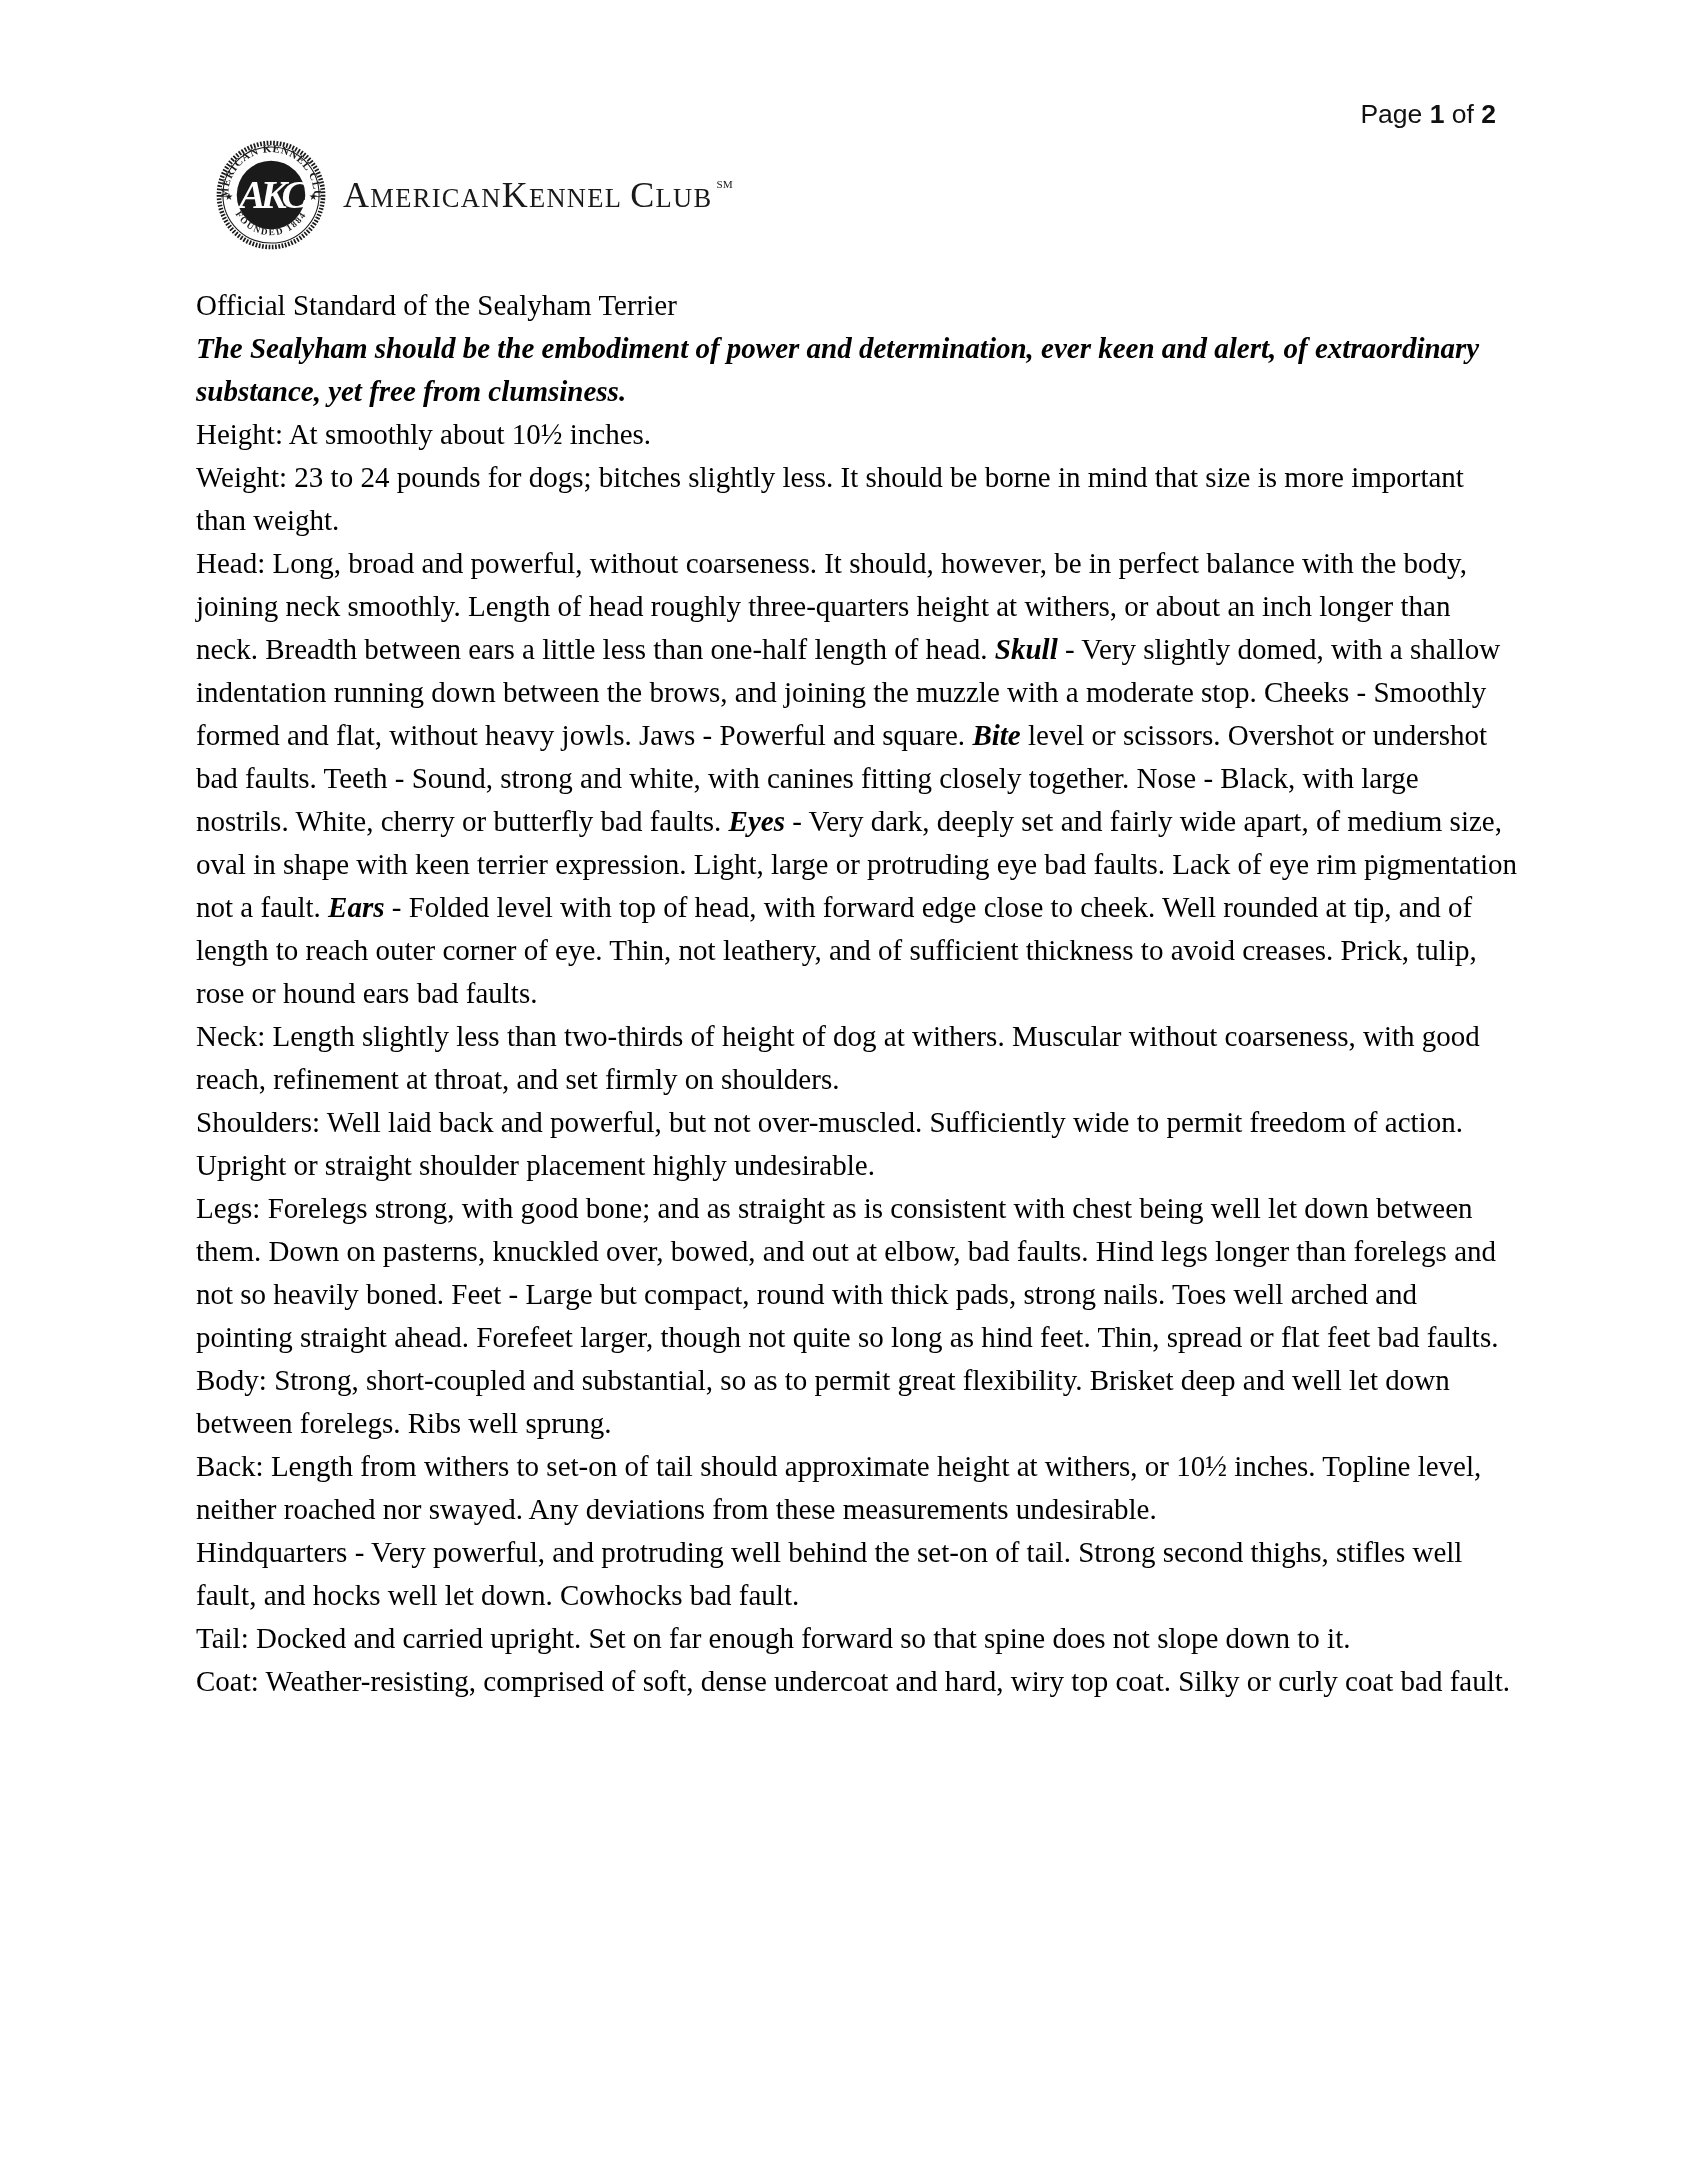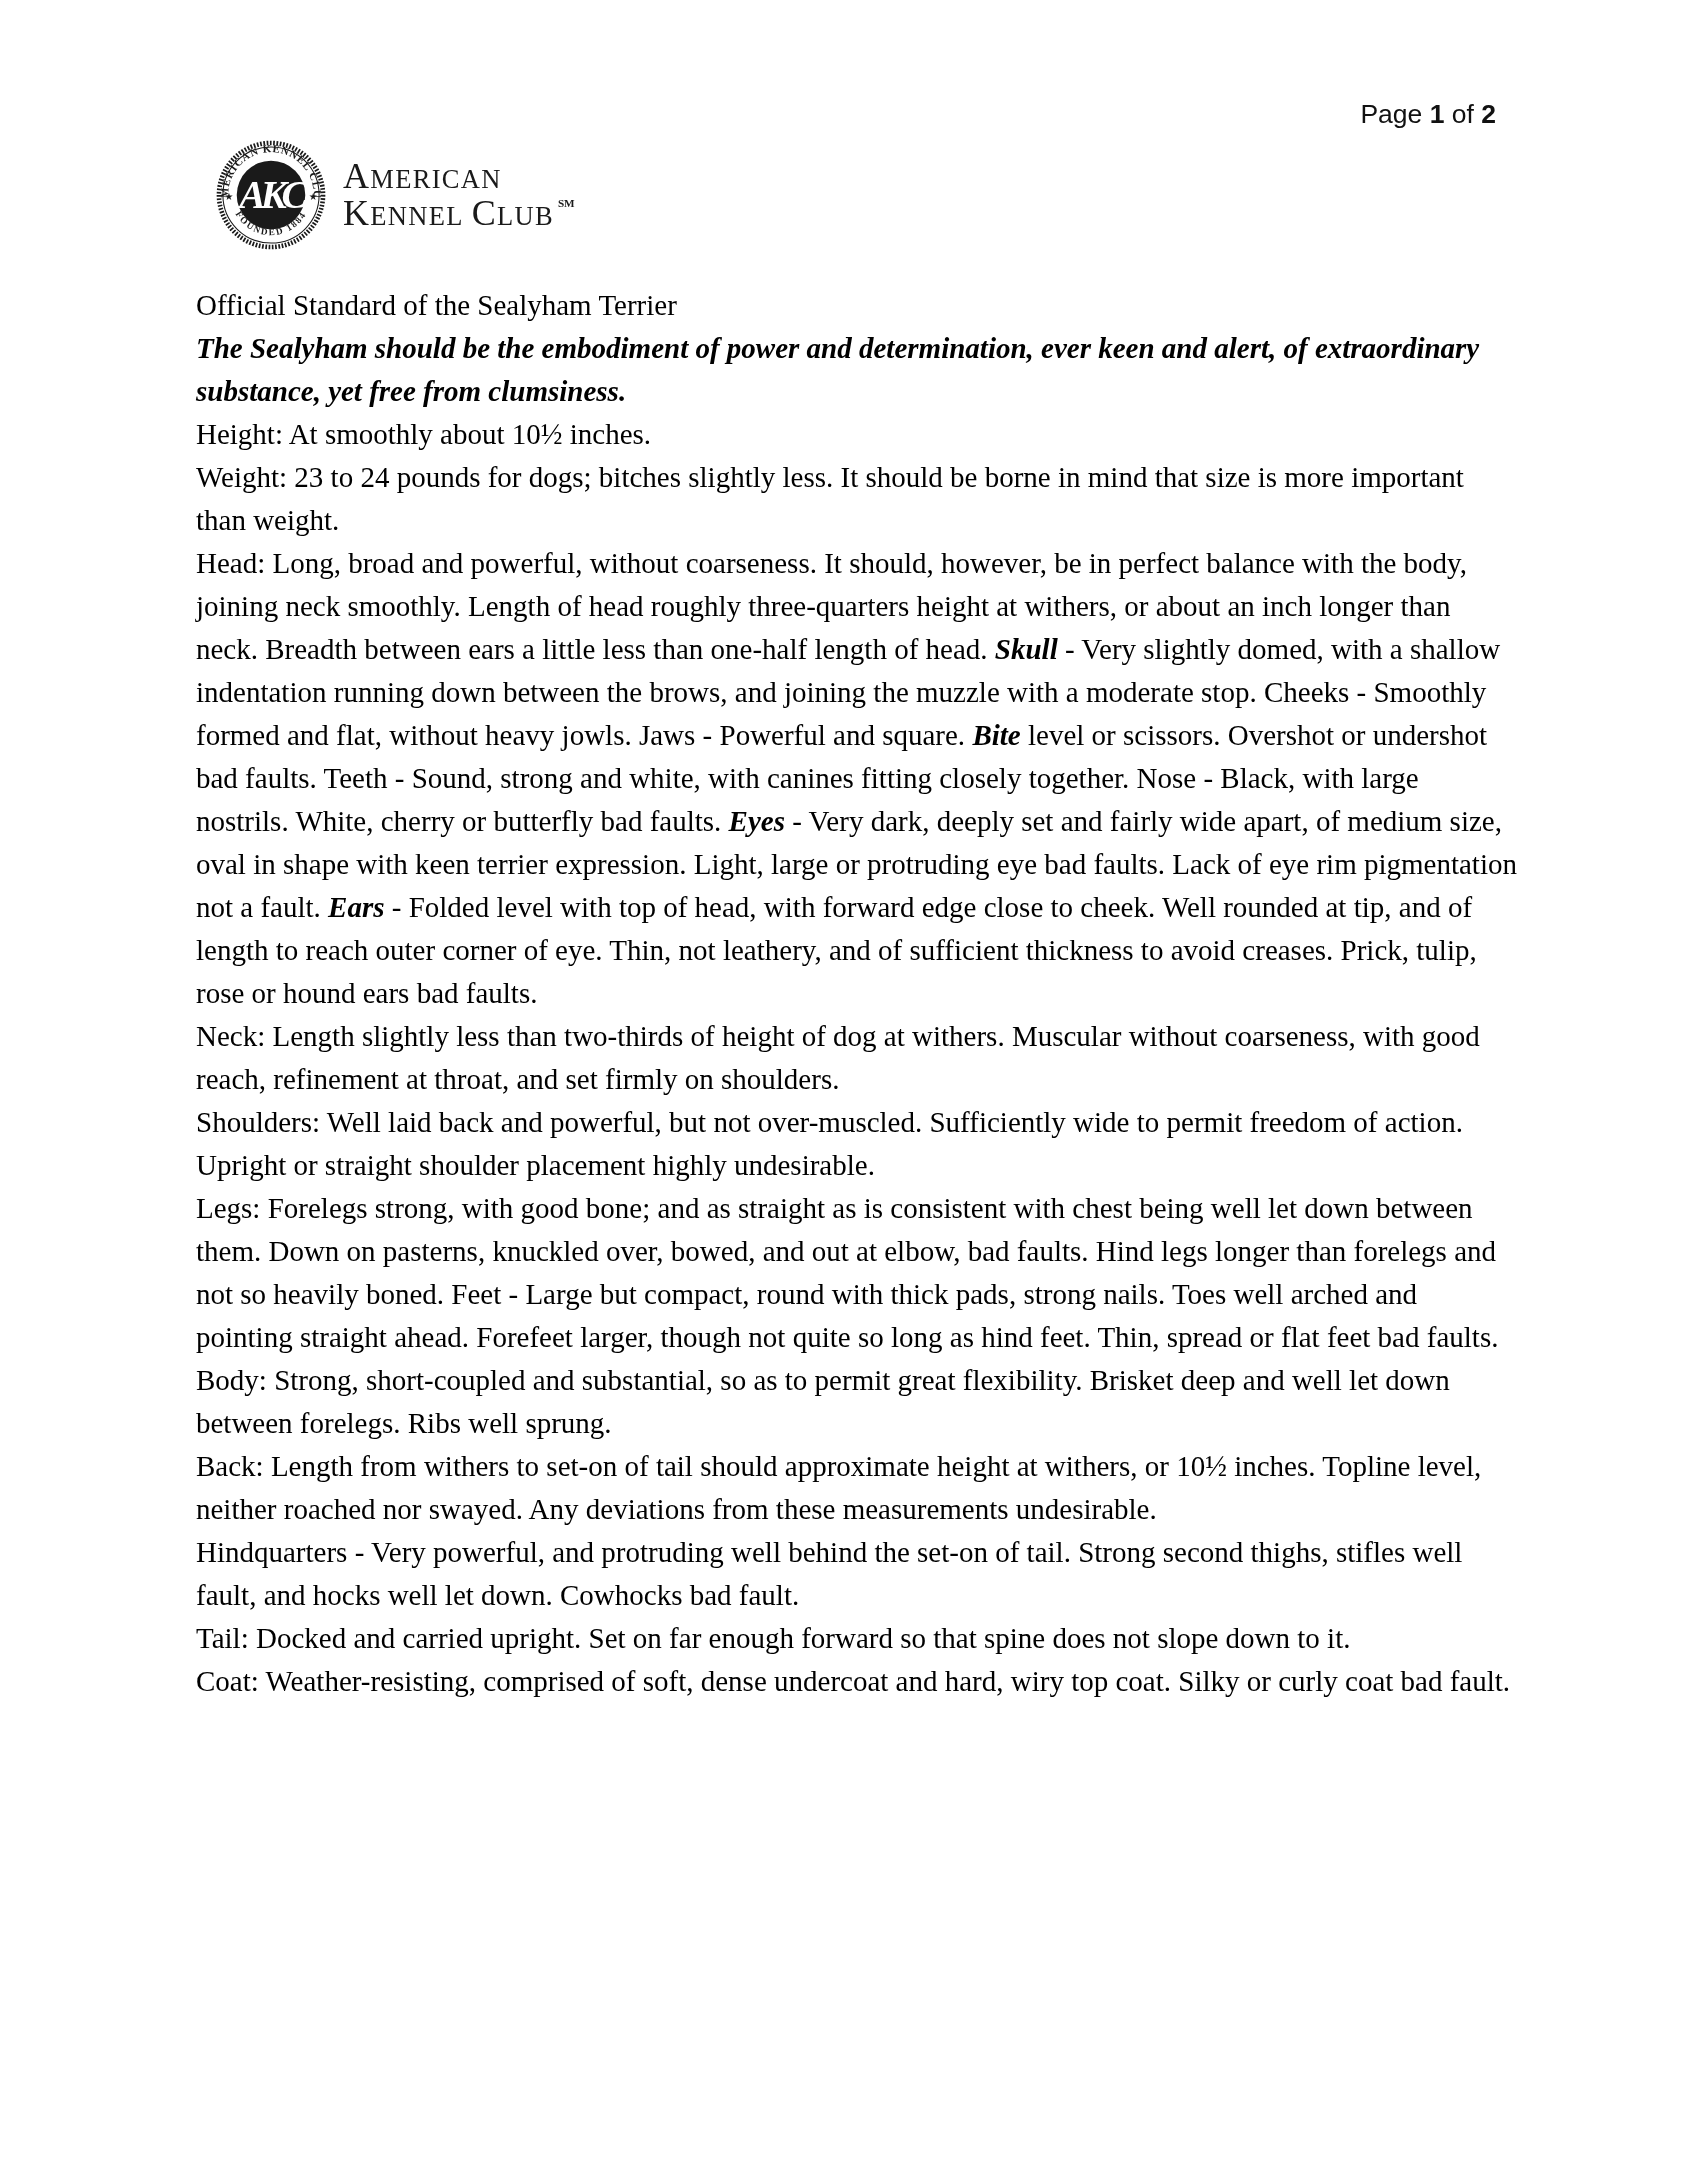--- a/index.html
+++ b/index.html
@@ -10,25 +10,25 @@
   
   .page-number{
     position:absolute;top:99px;right:191px;
     font-family:"Liberation Sans",sans-serif;font-size:26.5px;
     white-space:pre;color:#111;
   }
   .page-number .pn-bold{font-weight:bold;}
   
   .logo{position:absolute;left:215px;top:139px;display:flex;align-items:center;gap:16px;}
   .seal{width:112px;height:112px;display:block;}
-  .wordmark{display:flex;flex-direction:column;justify-content:center;color:#1a1a1a;line-height:1.02;}
+  .wordmark{display:flex;justify-content:center;color:#1a1a1a;line-height:1.02;}
   .wm-line{font-family:"Liberation Serif",serif;font-size:26.5px;letter-spacing:1.3px;white-space:nowrap;}
   .wm-big{font-size:36px;}
   .wm-c{margin-left:8px;}
-  .wm-sm{font-size:11.2px;vertical-align:18.5px;margin-left:4px;letter-spacing:0;font-weight:bold;}
+  .wm-sm{font-size:11.2px;vertical-align:18.5px;margin-left:4px;letter-spacing:0;}
   
   .doc-body{
     position:absolute;left:196px;top:284px;width:1321px;
     font-size:29px;line-height:43px;
   }
   .doc-title{
     margin:0;font-size:29px;font-weight:normal;display:inline;
     text-decoration-thickness:2px;text-underline-offset:5.3px;
   }
   .para{margin:0;}

